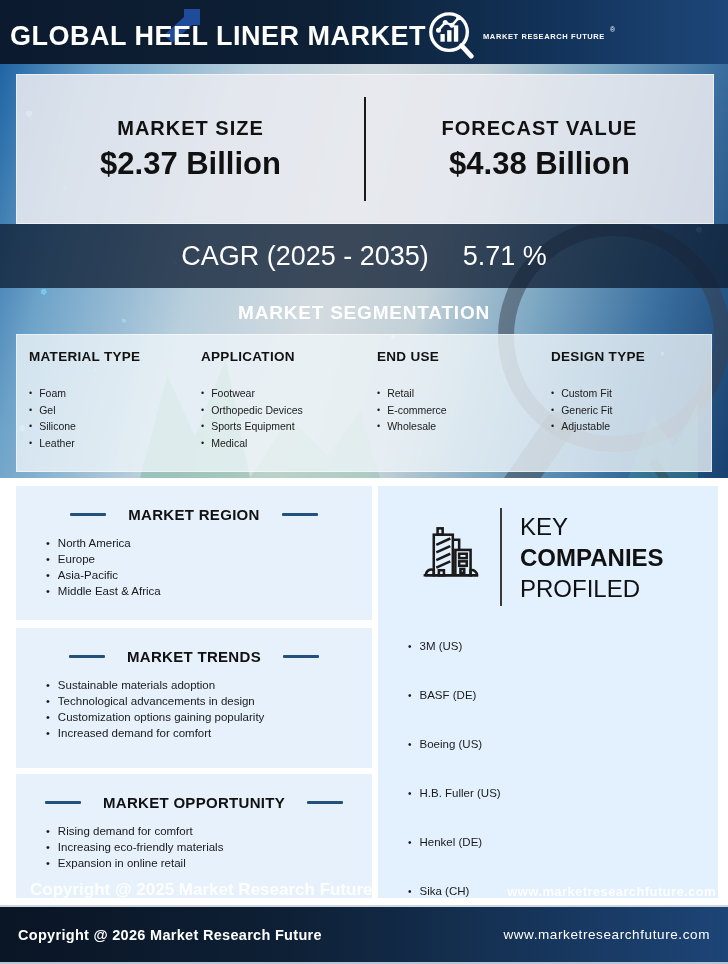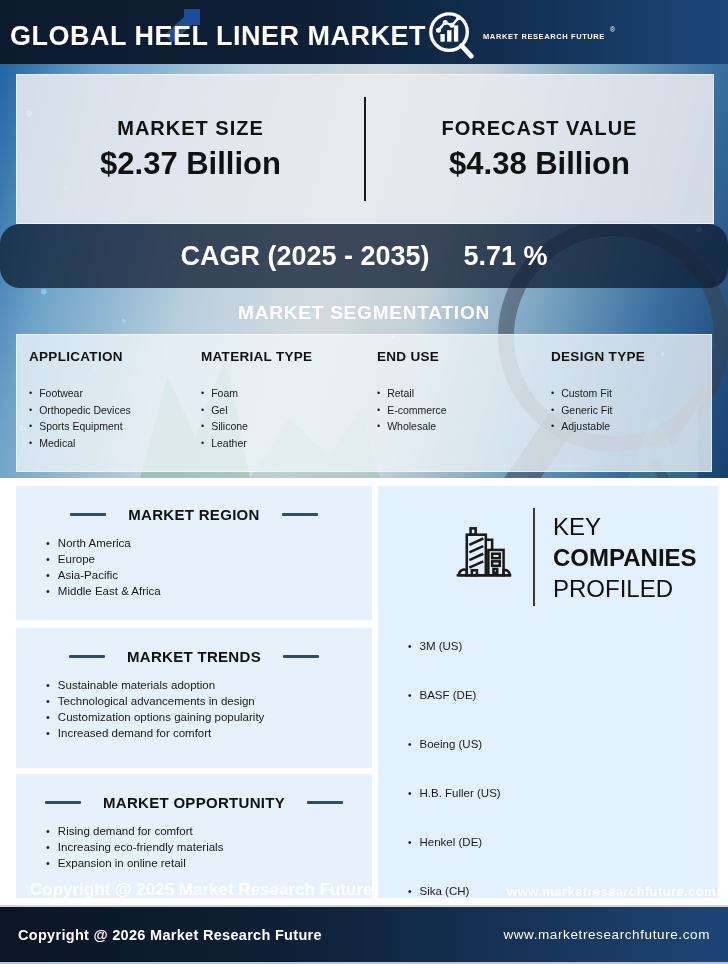--- a/index.html
+++ b/index.html
@@ -52,21 +52,21 @@
   .hero-panel{position:absolute;left:16px;top:10px;width:696px;height:148px;z-index:2;
     background:rgba(233,235,240,.88);border:1px solid rgba(255,255,255,.55);
     display:flex;align-items:center;}
   .hero-half{flex:1;text-align:center;color:#111111;}
   .hero-label{font-size:20px;font-weight:bold;letter-spacing:1px;}
   .hero-value{font-size:31px;font-weight:bold;margin-top:6px;}
   .hero-divider{width:2px;height:104px;background:#1a1a1a;}
 
   .cagr{position:absolute;left:0;top:160px;width:728px;height:64px;z-index:2;
     background:rgba(16,31,52,.78);display:flex;align-items:center;justify-content:center;
-    color:#ffffff;font-size:27px;font-weight:bold;border-radius:20px;}
+    color:#ffffff;font-size:27px;font-weight:normal;}
   .cagr-val{margin-left:34px;}
 
   .seg-title{position:absolute;left:0;top:238px;width:728px;z-index:2;text-align:center;
     color:#ffffff;font-size:19px;font-weight:bold;letter-spacing:.8px;}
 
   .seg-panel{position:absolute;left:16px;top:270px;width:696px;height:138px;z-index:2;
     background:rgba(240,246,250,.78);border:1px solid rgba(255,255,255,.5);
     display:grid;grid-template-columns:172px 176px 174px auto;padding:14px 0 0 12px;box-sizing:border-box;}
   .seg-col h3{margin:0;font-size:13.5px;font-weight:bold;color:#111111;letter-spacing:.3px;}
   .seg-col ul{list-style:none;margin:22px 0 0 0;padding:0;}
@@ -80,21 +80,21 @@
   .box-trends{left:16px;top:150px;width:356px;height:140px;}
   .box-opportunity{left:16px;top:296px;width:356px;height:124px;}
   .box-title{display:flex;align-items:center;justify-content:center;gap:22px;
     padding-top:20px;font-size:15px;font-weight:bold;color:#111111;letter-spacing:.3px;}
   .dash{width:36px;height:3px;background:#24507c;border-radius:1px;}
   .box ul{list-style:none;margin:12px 0 0 0;padding:0 0 0 30px;}
   .box li{font-size:11.5px;color:#1a1a1a;line-height:16px;}
   .box li::before{content:"•";font-size:11px;margin-right:8px;}
 
   .box-companies{left:378px;top:8px;width:340px;height:412px;background:#e3f0fd;}
-  .companies-head{display:flex;align-items:center;gap:18px;padding:22px 0 0 38px;margin-left:33px;}
+  .companies-head{display:flex;align-items:center;gap:18px;padding:22px 0 0 38px;}
   .companies-vline{width:2px;height:98px;background:#3a3a3a;}
   .companies-title{color:#111111;font-size:24px;line-height:31px;}
   .companies-title .bold{font-weight:bold;}
   .companies-list{list-style:none;margin:20px 0 0 0;padding:0 0 0 26px;}
   .companies-list li{font-size:11.5px;color:#1a1a1a;margin-bottom:15px;margin-top:32px;}
   .companies-list li::before{content:"•";font-size:10px;margin-right:8px;}
 
   .wm{position:absolute;color:#ffffff;font-weight:bold;z-index:3;opacity:.95;}
   .wm-left{left:30px;top:402px;font-size:17px;}
   .wm-right{right:12px;top:406px;font-size:13px;letter-spacing:.4px;}
@@ -164,35 +164,35 @@
 
     <div class="cagr">
       <span>CAGR (2025 - 2035)</span>
       <span class="cagr-val">5.71 %</span>
     </div>
 
     <div class="seg-title">MARKET SEGMENTATION</div>
 
     <div class="seg-panel">
       <div class="seg-col">
+        <h3>MATERIAL TYPE</h3>
+        <ul>
+            <li>Foam</li>
+            <li>Gel</li>
+            <li>Silicone</li>
+            <li>Leather</li>
+          </ul>
+      </div>
+      <div class="seg-col">
         <h3>APPLICATION</h3>
         <ul>
             <li>Footwear</li>
             <li>Orthopedic Devices</li>
             <li>Sports Equipment</li>
             <li>Medical</li>
-          </ul>
-      </div>
-      <div class="seg-col">
-        <h3>MATERIAL TYPE</h3>
-        <ul>
-            <li>Foam</li>
-            <li>Gel</li>
-            <li>Silicone</li>
-            <li>Leather</li>
           </ul>
       </div>
       <div class="seg-col">
         <h3>END USE</h3>
         <ul>
             <li>Retail</li>
             <li>E-commerce</li>
             <li>Wholesale</li>
           </ul>
       </div>

